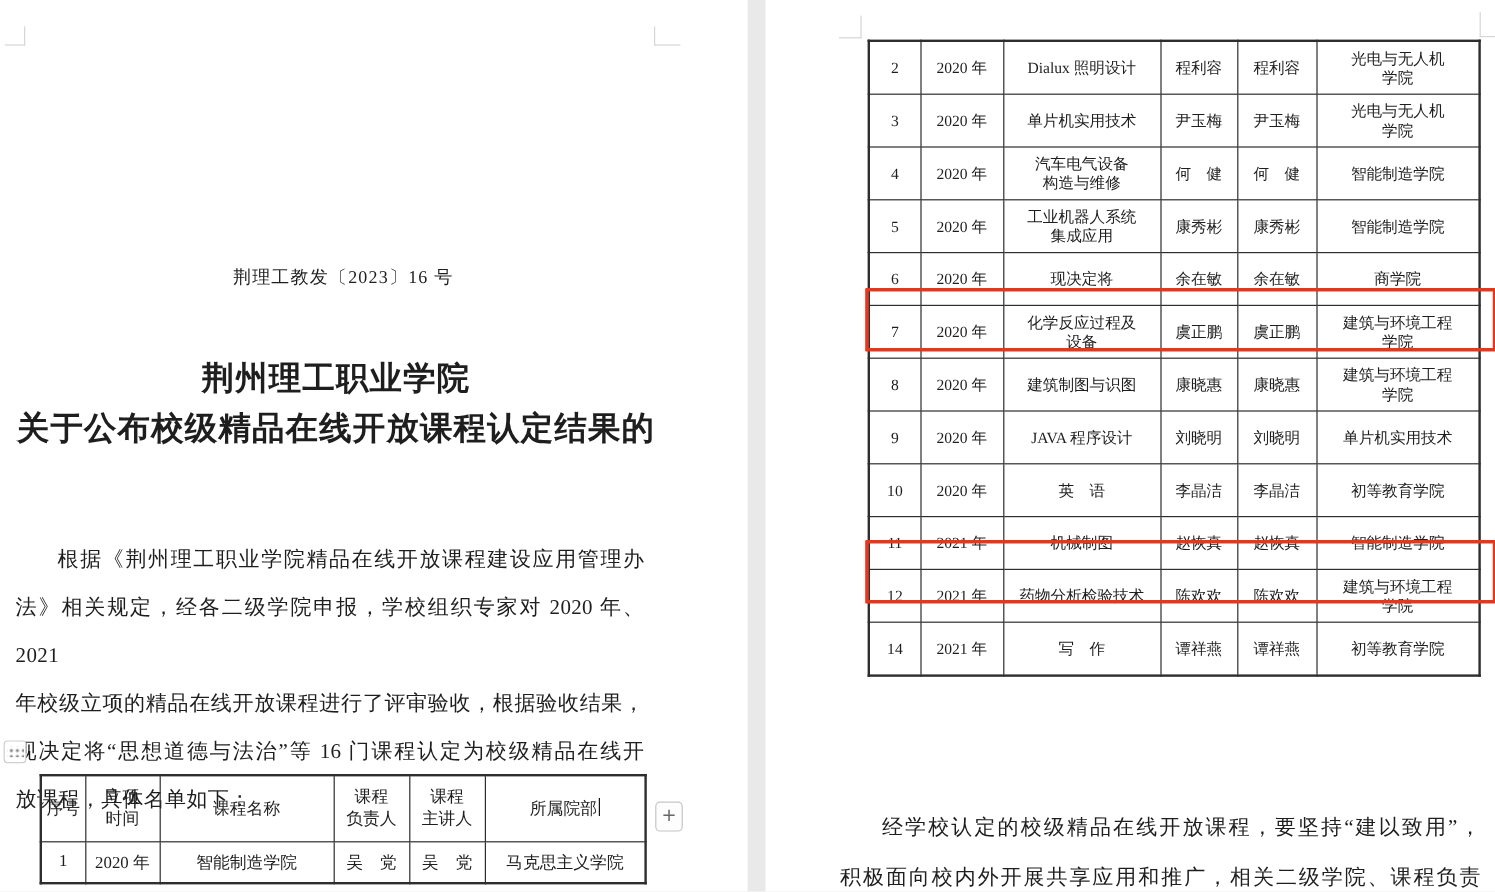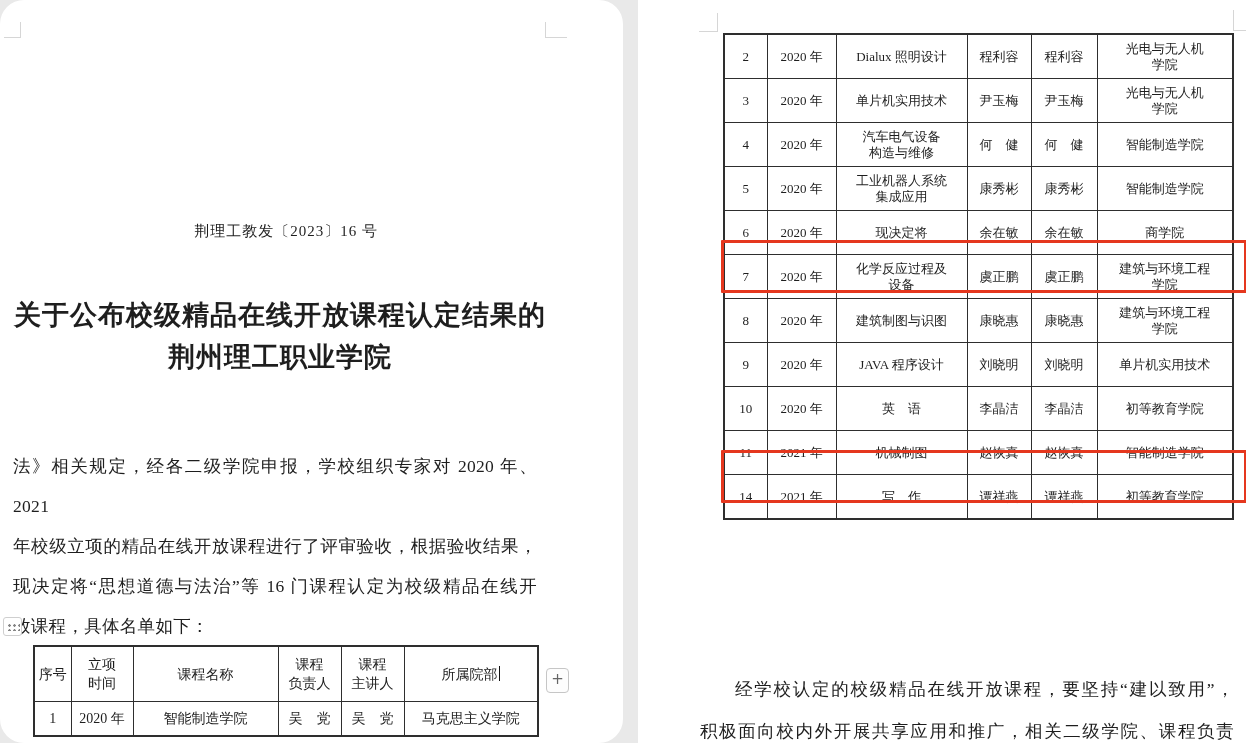--- a/index.html
+++ b/index.html
@@ -4,21 +4,21 @@
 <style>
   html,body{margin:0;padding:0;}
   body{
     width:1246px;height:743px;overflow:hidden;
     background:#e9e9e9;
     font-family:"Liberation Serif","DejaVu Serif",serif;
     color:#1e1e1e;
   }
   .canvas{position:relative;width:1246px;height:743px;}
   .page{position:absolute;top:0;height:743px;background:#ffffff;}
-  .page-left{left:0;width:623px;border-radius:24px;}
+  .page-left{left:0;width:623px;}
   .page-right{left:638px;width:608px;}
 
   
   .crop{position:absolute;}
   .crop.br{border-right:1px solid #d6d6d6;border-bottom:1px solid #d6d6d6;}
   .crop.bl{border-left:1px solid #d6d6d6;border-bottom:1px solid #d6d6d6;}
 
   .doc-number{
     position:absolute;left:0;top:222;width:572px;top:222px;
     font-size:15px;letter-spacing:1px;text-align:center;white-space:nowrap;
@@ -86,25 +86,26 @@
 <div class="canvas">
 
   <div class="page page-left">
 
     <div class="crop br" style="left:4px;top:22px;width:16px;height:15px;"></div>
     <div class="crop bl" style="left:545px;top:22px;width:21px;height:15px;"></div>
 
     <div class="doc-number">荆理工教发〔2023〕16 号</div>
 
     <div class="title-block">
+      <div class="title-line">荆州理工职业学院</div>
       <div class="title-line">关于公布校级精品在线开放课程认定结果的</div>
-      <div class="title-line">荆州理工职业学院</div>
     </div>
 
     <div class="body-block body-left">
+      <div class="bline indent">根据《荆州理工职业学院精品在线开放课程建设应用管理办</div>
       <div class="bline">法》相关规定，经各二级学院申报，学校组织专家对 2020 年、2021</div>
       <div class="bline">年校级立项的精品在线开放课程进行了评审验收，根据验收结果，</div>
       <div class="bline">现决定将“思想道德与法治”等 16 门课程认定为校级精品在线开</div>
       <div class="bline lastline">放课程，具体名单如下：</div>
     </div>
 
     <div class="table-handle">
       <div class="handle-dots"></div>
     </div>
 
@@ -241,20 +242,29 @@
           </tr>
           <tr>
             <td>11</td>
             <td>2021 年</td>
             <td>机械制图</td>
             <td>赵恢真</td>
             <td>赵恢真</td>
             <td>智能制造学院</td>
           </tr>
           <tr>
+            <td>12</td>
+            <td>2021 年</td>
+            <td>药物分析检验技术</td>
+            <td>陈欢欢</td>
+            <td>陈欢欢</td>
+            <td>建筑与环境工程
+学院</td>
+          </tr>
+          <tr>
             <td>14</td>
             <td>2021 年</td>
             <td>写　作</td>
             <td>谭祥燕</td>
             <td>谭祥燕</td>
             <td>初等教育学院</td>
           </tr>
         </tbody>
     </table>
 

